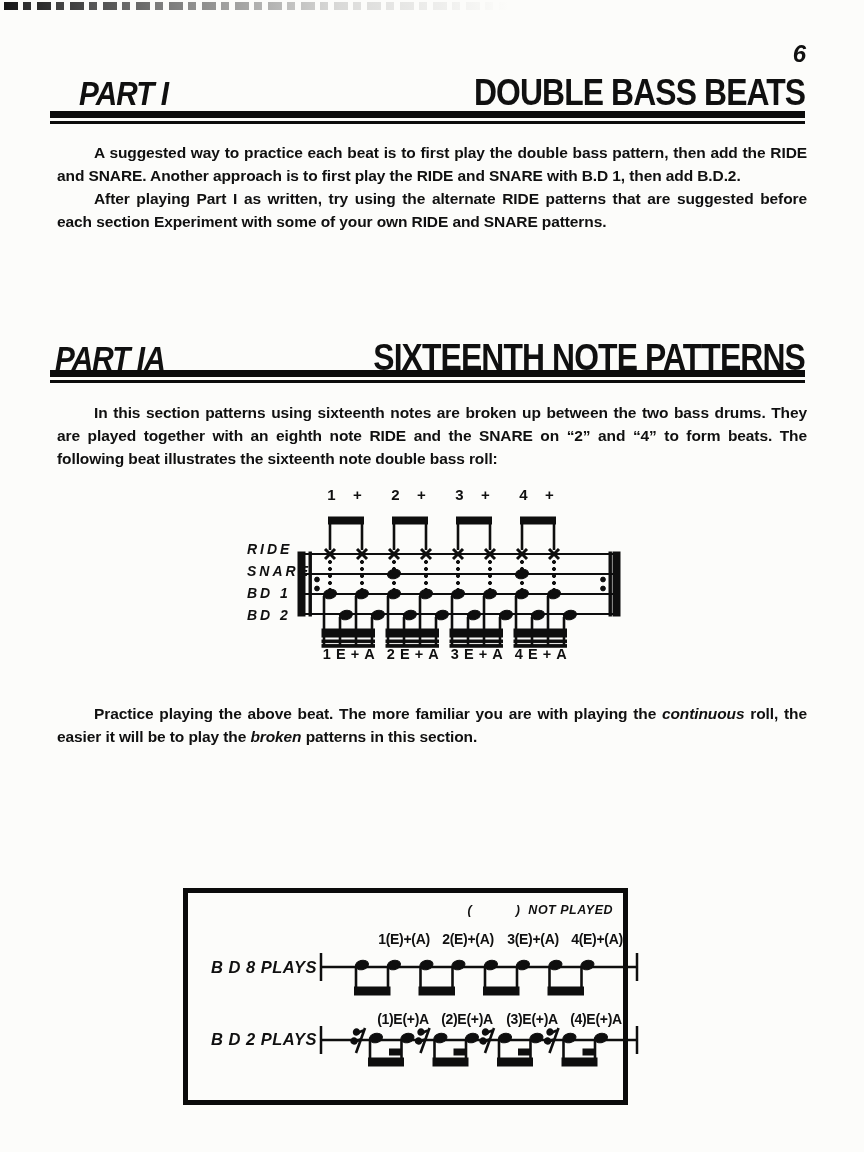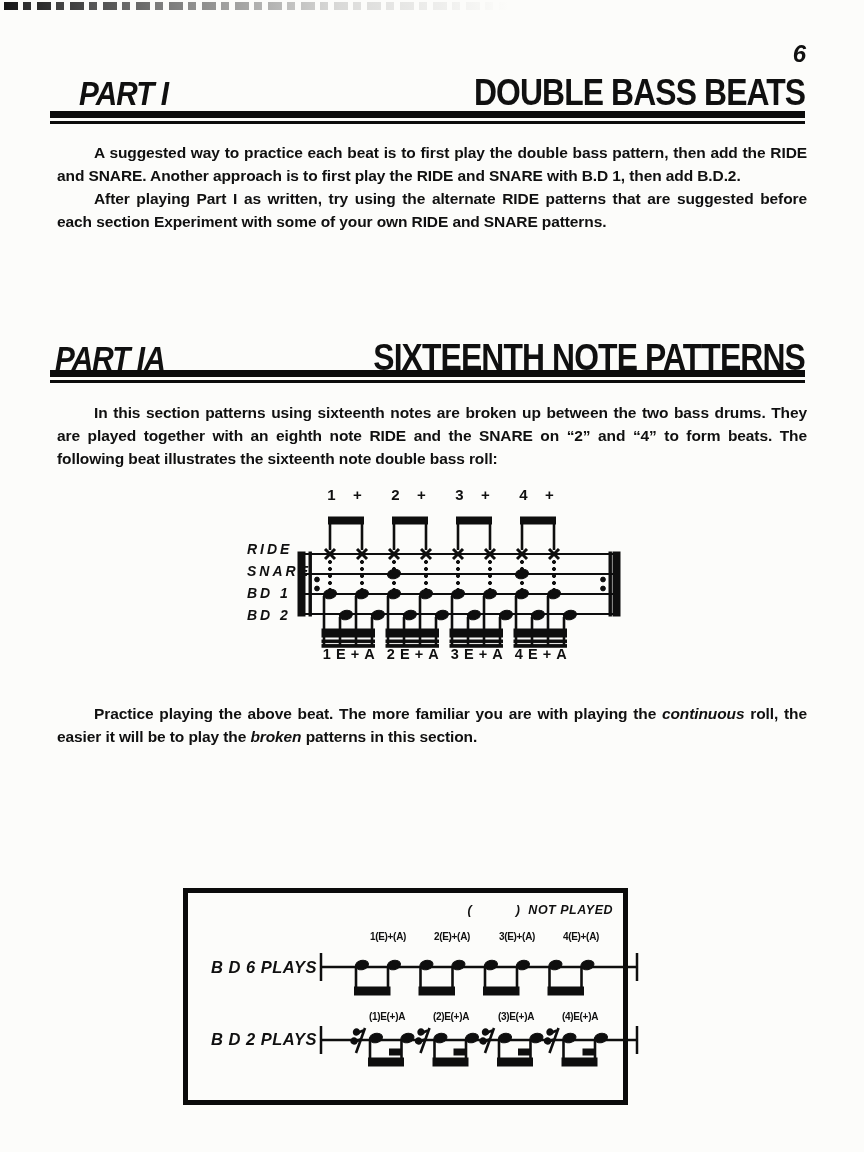--- a/index.html
+++ b/index.html
@@ -57,21 +57,21 @@
   
   .fig2{ position:absolute; left:183px; top:888px; width:445px; height:217px; }
   .fig2 .frame{ position:absolute; inset:0; border:5px solid #0b0b0b; }
   .fig2 svg{ position:absolute; left:0; top:0; }
   .f2legend{
     position:absolute; right:15px; top:16px; font-weight:bold; font-style:italic;
     font-size:12.5px; letter-spacing:.5px; white-space:pre; line-height:1;
   }
   .f2count{
     position:absolute; width:58px; text-align:center; font-weight:bold;
-    font-size:10px; letter-spacing:-.3px; line-height:1; white-space:nowrap;
+    font-size:14px; letter-spacing:-.3px; line-height:1; white-space:nowrap;margin-left:16px;
   }
   .f2label{
     position:absolute; left:28px; font-weight:bold; font-style:italic;
     font-size:16.5px; letter-spacing:.5px; line-height:1; white-space:nowrap;
   }
   .ink line, .ink circle, .ink ellipse, .ink rect, .ink path { stroke:#0e0e0e; }
 </style>
 </head>
 <body>
 
@@ -389,21 +389,21 @@
       </g>
     </svg>
 
     <span class="f2legend">(           )  NOT PLAYED</span>
 
     <span class="f2count" style="left:176px; top:44px">1(E)+(A)</span>
     <span class="f2count" style="left:240px; top:44px">2(E)+(A)</span>
     <span class="f2count" style="left:305px; top:44px">3(E)+(A)</span>
     <span class="f2count" style="left:369px; top:44px">4(E)+(A)</span>
 
-    <span class="f2label" style="top:71px">B D 6 PLAYS</span>
+    <span class="f2label" style="top:71px">B D 8 PLAYS</span>
 
     <span class="f2count" style="left:175px; top:124px">(1)E(+)A</span>
     <span class="f2count" style="left:239px; top:124px">(2)E(+)A</span>
     <span class="f2count" style="left:304px; top:124px">(3)E(+)A</span>
     <span class="f2count" style="left:368px; top:124px">(4)E(+)A</span>
 
     <span class="f2label" style="top:143px">B D 2 PLAYS</span>
   </div>
 
 </div>

